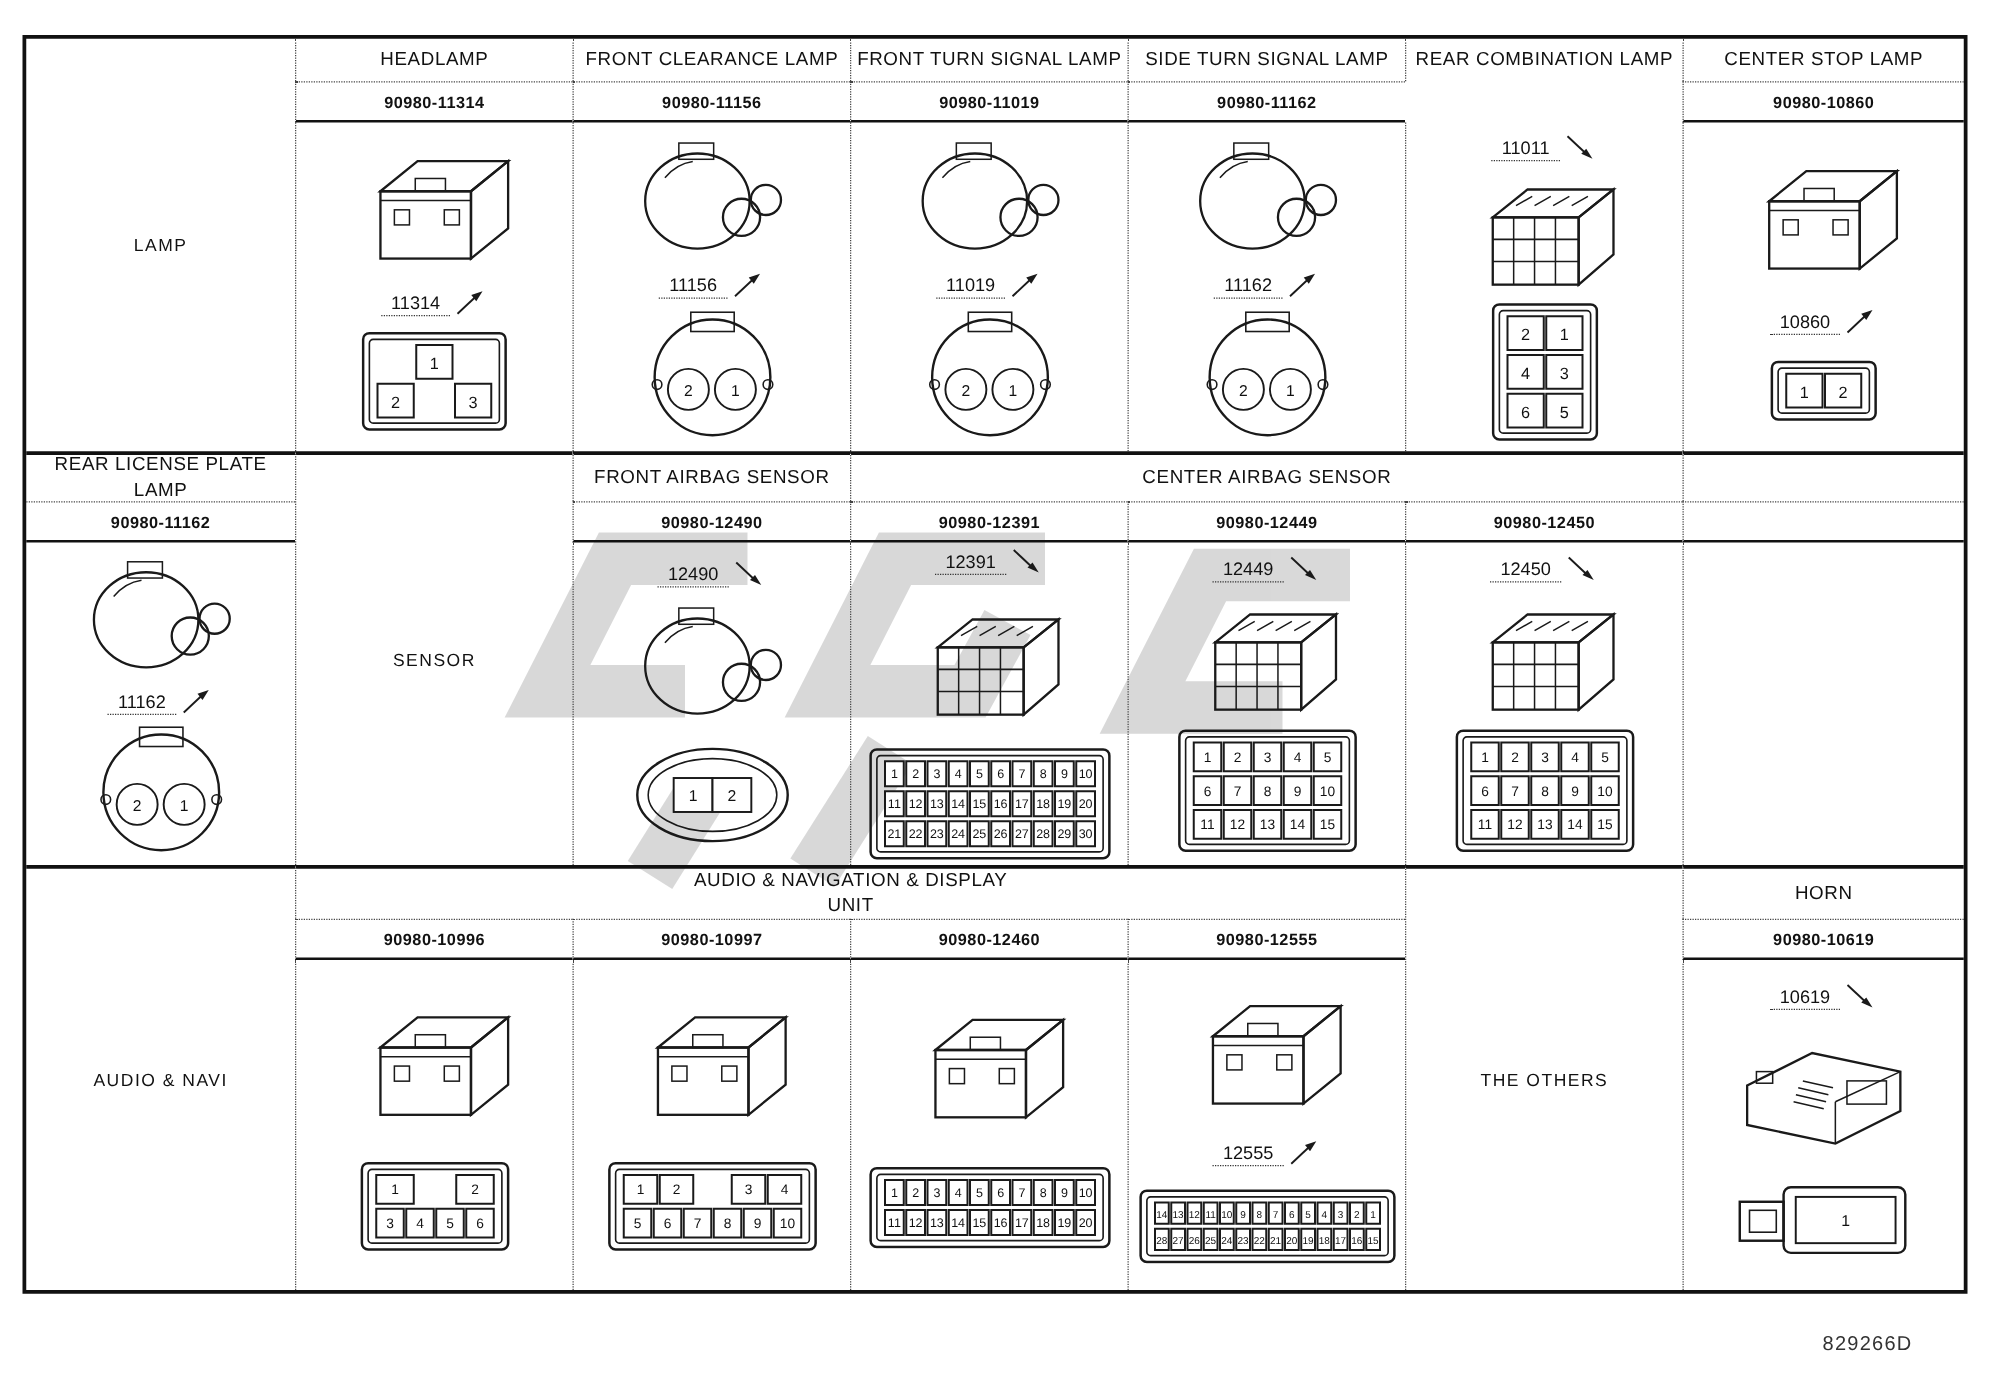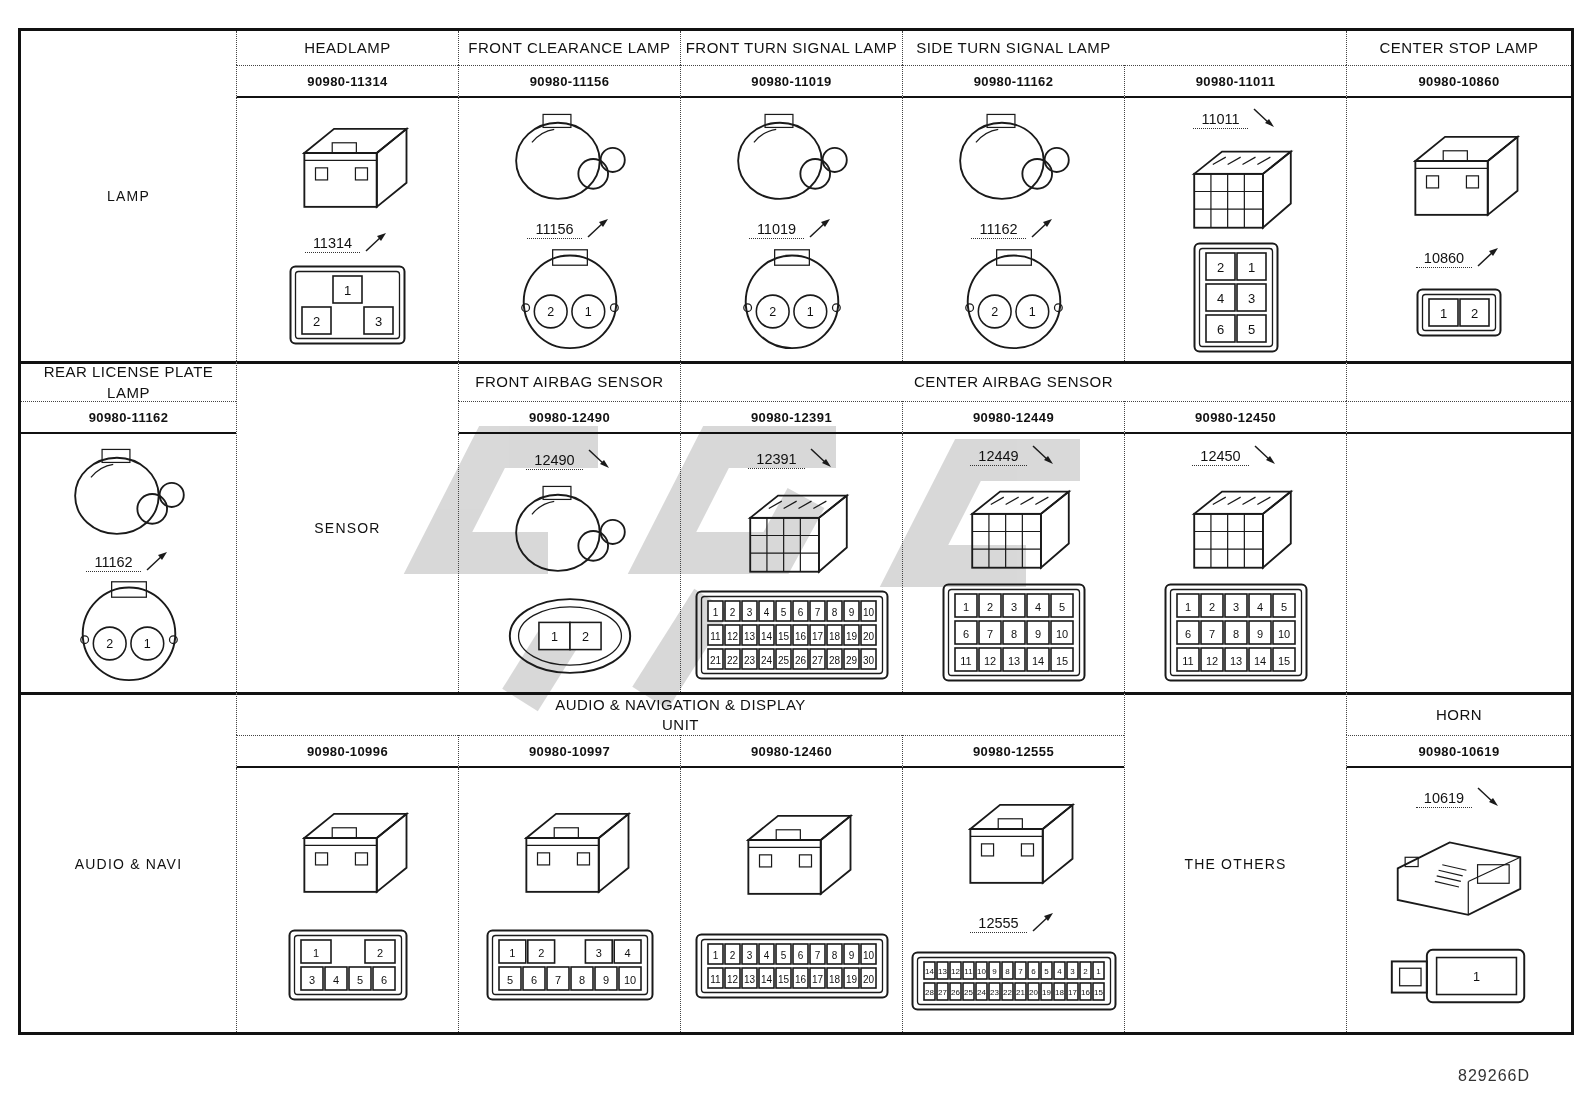--- a/index.html
+++ b/index.html
@@ -43,26 +43,26 @@
       <path d="M560,636 L520,700"></path>
     </g>
   </svg>
 
   <div class="frame">
       <div class="cell rowlabel-cell c1 r1" style="grid-area: 1 / 1 / span 3 / span 1;">LAMP</div>
       <div class="cell colhead-cell r1" style="grid-area: 1 / 2 / span 1 / span 1;">HEADLAMP</div>
       <div class="cell colhead-cell r1" style="grid-area: 1 / 3 / span 1 / span 1;">FRONT CLEARANCE LAMP</div>
       <div class="cell colhead-cell r1" style="grid-area: 1 / 4 / span 1 / span 1;">FRONT TURN SIGNAL LAMP</div>
       <div class="cell colhead-cell r1" style="grid-area: 1 / 5 / span 1 / span 1;">SIDE TURN SIGNAL LAMP</div>
+      <div class="cell colhead-cell r1" style="grid-area: 1 / 6 / span 1 / span 1;">REAR COMBINATION LAMP</div>
       <div class="cell colhead-cell r1" style="grid-area: 1 / 7 / span 1 / span 1;">CENTER STOP LAMP</div>
       <div class="cell part-cell" style="grid-area: 2 / 2 / span 1 / span 1;">90980-11314</div>
       <div class="cell part-cell" style="grid-area: 2 / 3 / span 1 / span 1; text-align: right;">90980-11156</div>
       <div class="cell part-cell" style="grid-area: 2 / 4 / span 1 / span 1;">90980-11019</div>
       <div class="cell part-cell" style="grid-area: 2 / 5 / span 1 / span 1;">90980-11162</div>
-      <div class="cell part-cell" style="grid-area: 2 / 6 / span 1 / span 1;">90980-11011</div>
       <div class="cell part-cell" style="grid-area: 2 / 7 / span 1 / span 1;">90980-10860</div>
       <div class="cell body-cell nt" style="grid-area: 3 / 2 / span 1 / span 1; text-align: right;">
         <div class="iso">
           <svg width="140" height="104" viewBox="0 0 150 112">
     <polygon class="ln" points="28,42 60,16 138,16 106,42"></polygon>
     <polygon class="ln" points="106,42 138,16 138,74 106,100"></polygon>
     <rect class="ln" x="28" y="42" width="78" height="58"></rect>
     <rect class="ln1" x="58" y="31" width="26" height="11"></rect>
     <rect class="ln1" x="40" y="58" width="13" height="13"></rect>
     <rect class="ln1" x="83" y="58" width="13" height="13"></rect>
@@ -305,21 +305,21 @@
       <rect class="cellbox" x="68" y="30" width="32" height="28"></rect>
       <text x="52" y="45" text-anchor="middle" dominant-baseline="central" font-size="13">1</text>
       <text x="84" y="45" text-anchor="middle" dominant-baseline="central" font-size="13">2</text>
           </svg>
         </div>
       </div>
       <div class="cell colhead-cell thick" style="grid-area: 4 / 4 / span 1 / span 3;">CENTER AIRBAG SENSOR</div>
       <div class="cell part-cell" style="grid-area: 5 / 4 / span 1 / span 1;">90980-12391</div>
       <div class="cell part-cell" style="grid-area: 5 / 5 / span 1 / span 1;">90980-12449</div>
       <div class="cell part-cell" style="grid-area: 5 / 6 / span 1 / span 1;">90980-12450</div>
-      <div class="cell body-cell nt" style="grid-area: 6 / 4 / span 1 / span 1;">
+      <div class="cell body-cell nt" style="grid-area: 6 / 4 / span 1 / span 1; justify-content: space-between;">
         <div class="callout">
           <span class="lbl">12391</span>
           <svg width="28" height="22" viewBox="0 0 28 22">
             <line x1="4" y1="2" x2="20" y2="17" stroke="#1a1a1a" stroke-width="1.5"></line>
             <polygon points="24,20 19,12 15,16" fill="#1a1a1a"></polygon>
           </svg>
         </div>
         <div class="iso">
           <svg width="140" height="104" viewBox="0 0 150 112">
     <polygon class="ln" points="30,44 60,20 134,20 104,44"></polygon>

